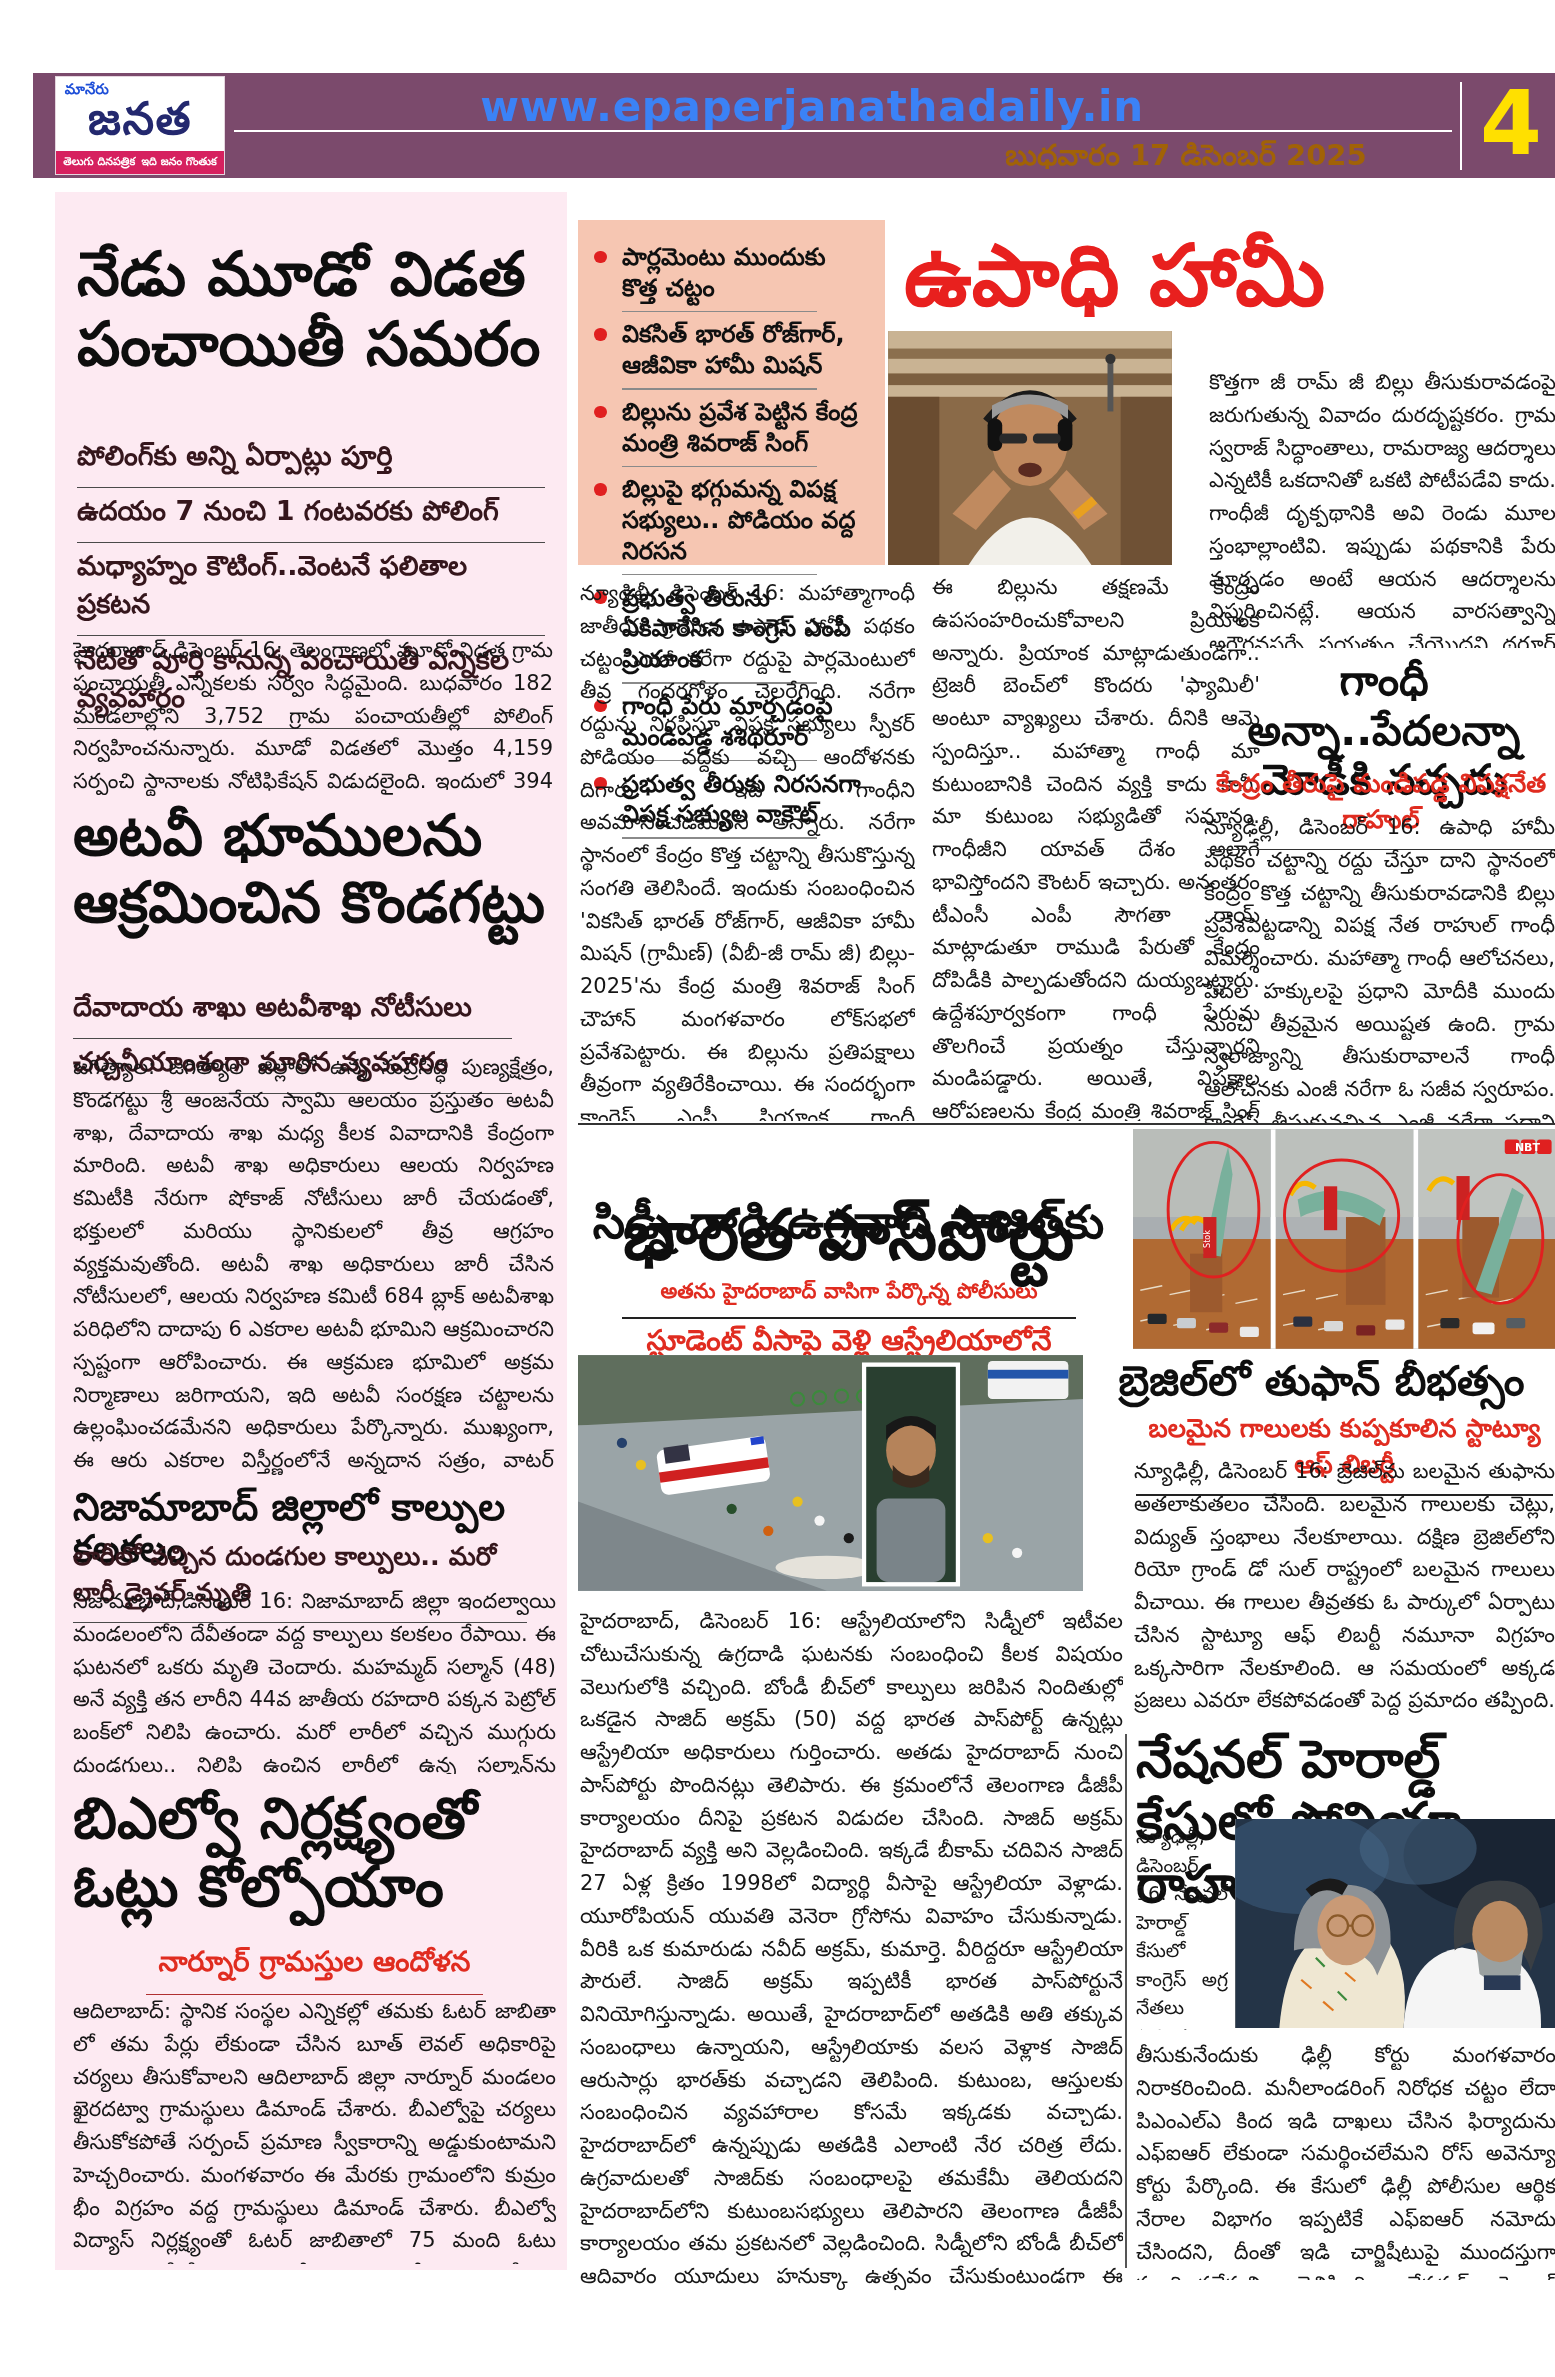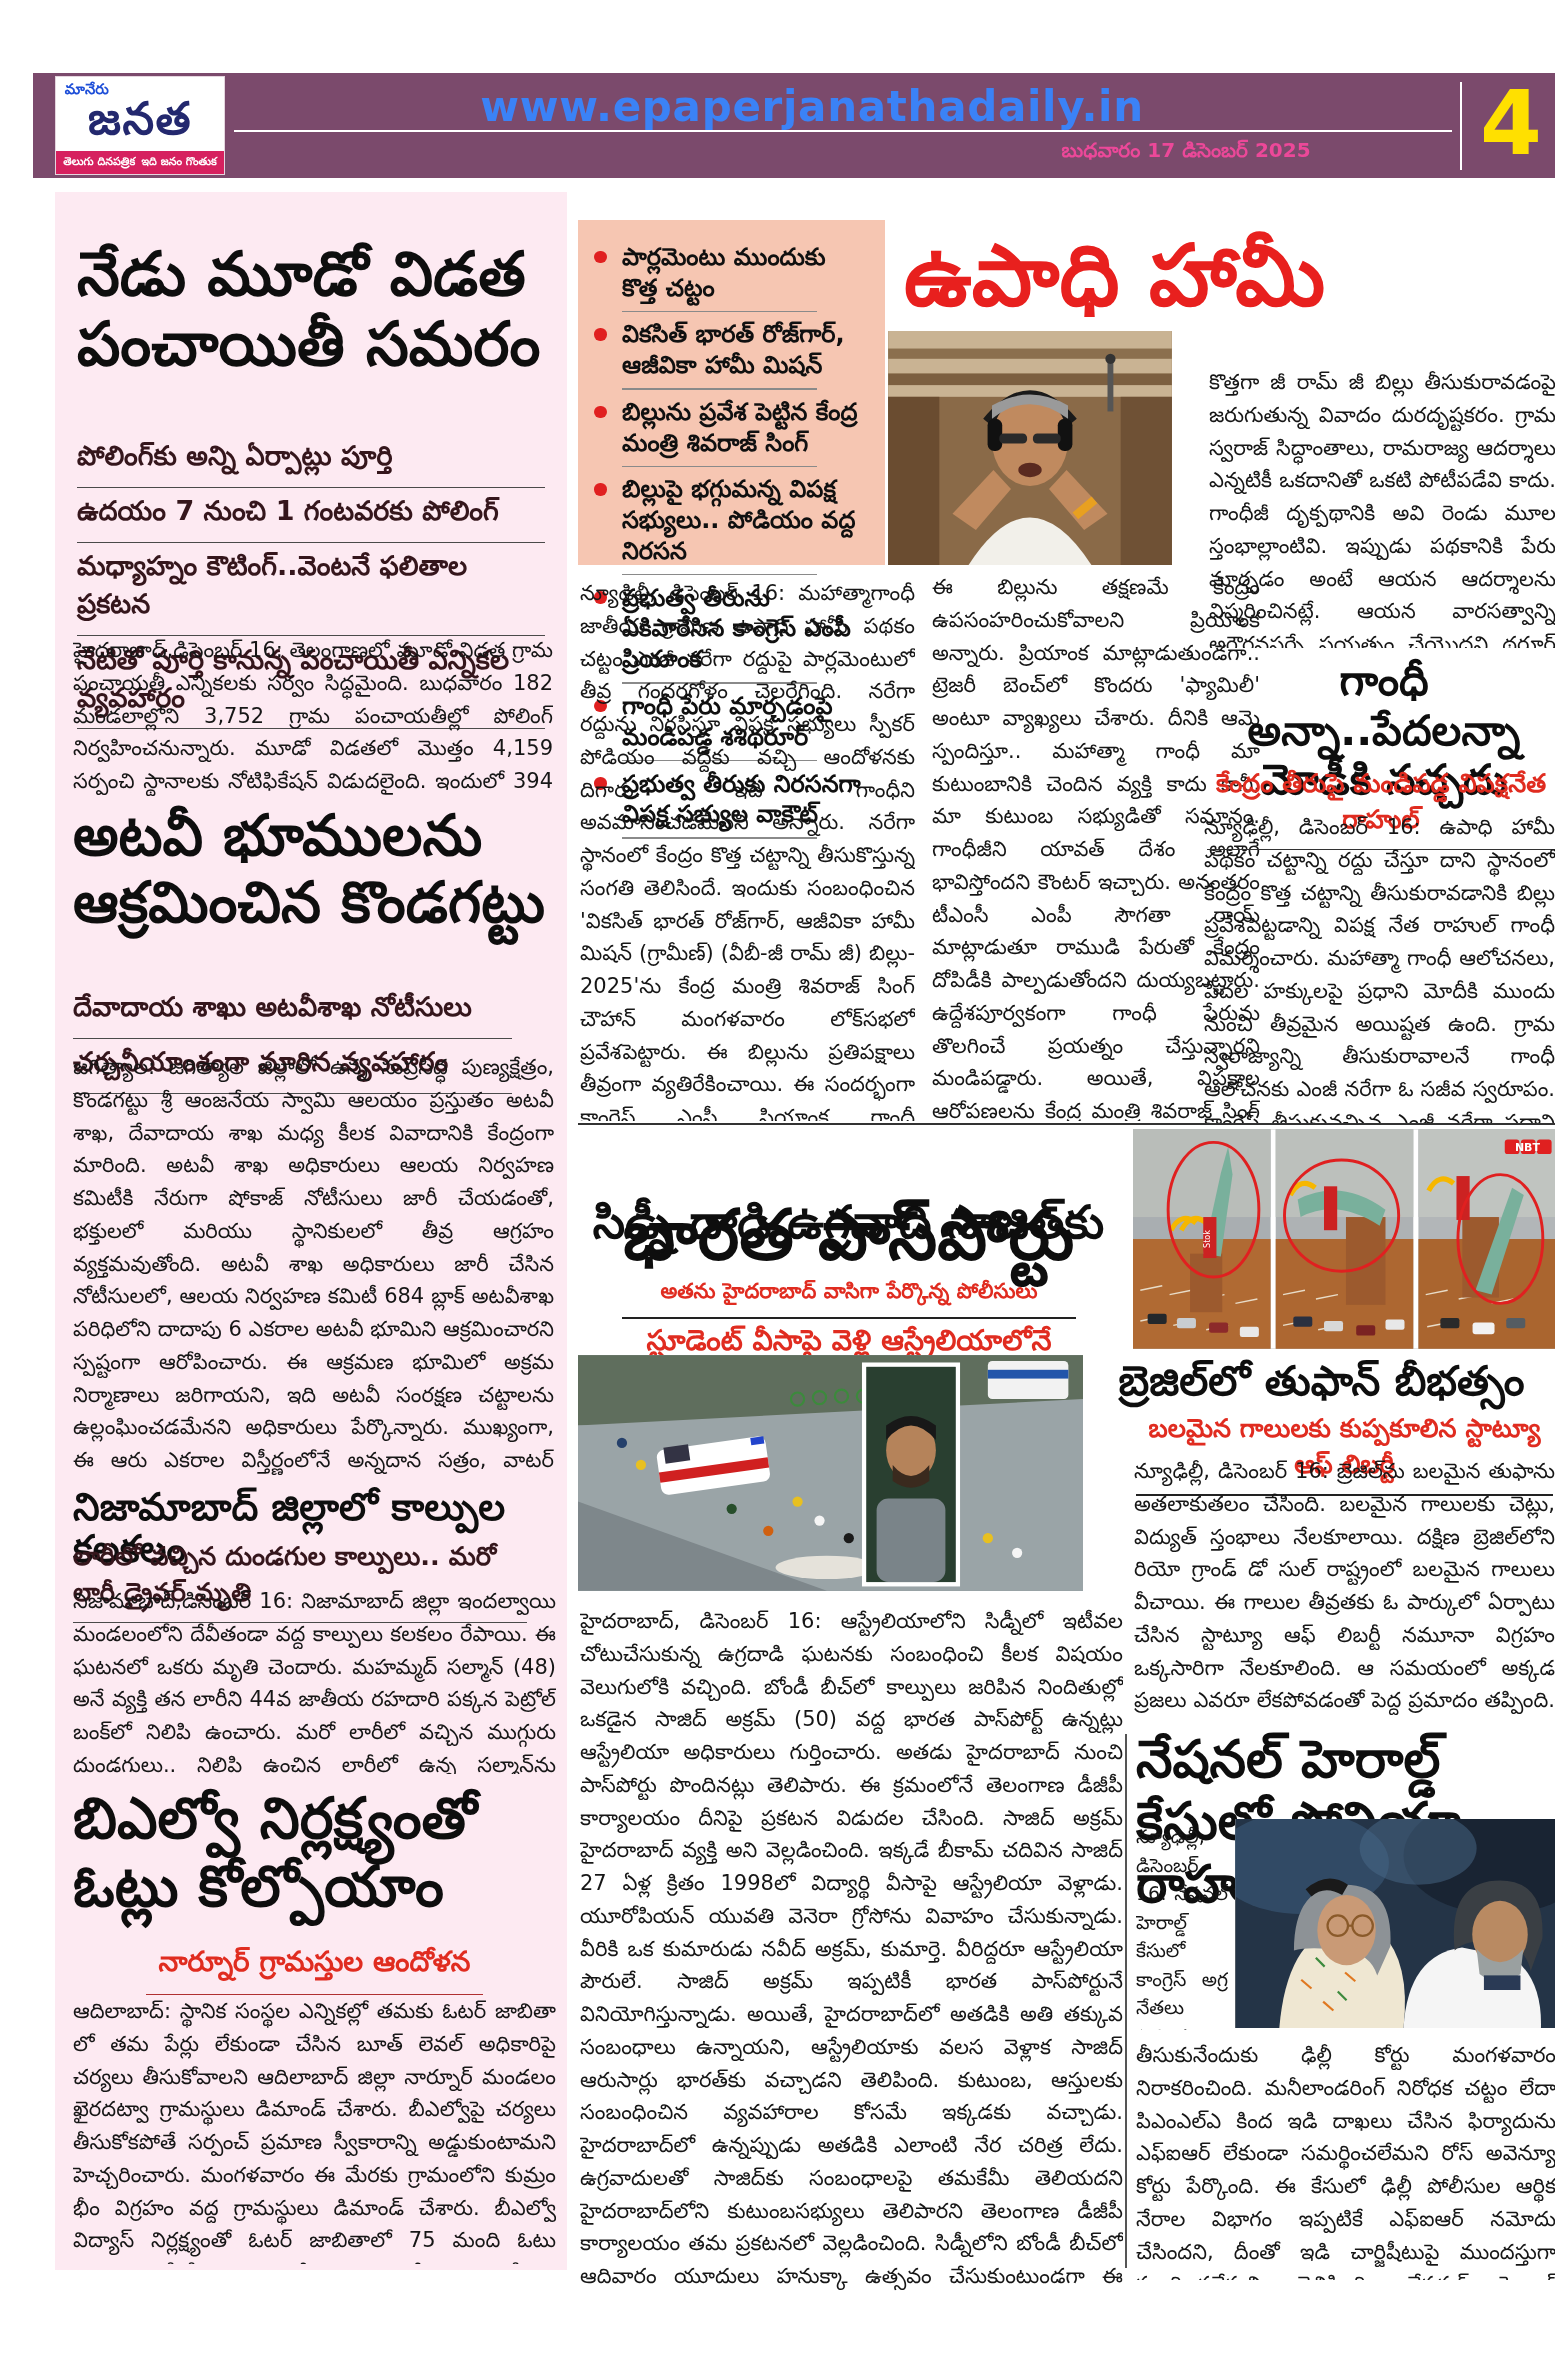--- a/index.html
+++ b/index.html
@@ -14,21 +14,21 @@
   .vrule{width:1.5px;background:#555;}
   .hrule{height:1.5px;background:#333;}
   
   #band{background:#7b4a6c;}
   #logo-box{background:#ffffff;border:1.5px solid #e5d5de;box-sizing:border-box;overflow:hidden;}
   #logo-top{color:#1d4ed8;font-weight:bold;font-size:14.6px;padding:2.9px 0 0 8.8px;}
   #logo-title{color:#23286e;font-weight:bold;font-size:45px;line-height:42px;text-align:center;margin-top:-2.9px;letter-spacing:1.5px;}
   #logo-strip{position:absolute;bottom:0;left:0;right:0;height:23.4px;background:#d6215f;color:#fff;
               font-size:11px;font-weight:bold;display:flex;justify-content:space-between;align-items:center;padding:0 7.3px;}
   #site-url{color:#3b82f6;font-weight:bold;font-size:42px;text-align:center;letter-spacing:0.7px;}
-  #edition-date{color:#ec4899;font-weight:bold;font-size:20px;text-align:center;}
+  #edition-date{color:#a16207;font-weight:bold;font-size:29px;text-align:center;}
   #page-num{color:#ffe000;font-weight:bold;font-size:89px;text-align:center;line-height:88px;}
   
   #left-col{background:#fdeaf2;}
   
   #flash-box{background:#f6c6b2;padding:14.6px 16px;box-sizing:border-box;}
   .flash-item{position:relative;padding:7.3px 0 8.8px 32px;font-size:24px;font-weight:bold;color:#101010;line-height:1.28;}
   .flash-item .sep{position:absolute;left:32px;bottom:0;height:1.5px;background:#8a8a8a;width:70%;}
   .dot{position:absolute;left:4.4px;top:16px;width:12.4px;height:12.4px;border-radius:50%;background:#e02020;}
   .photo{overflow:hidden;background:#888;}
   .photo svg{display:block;}

